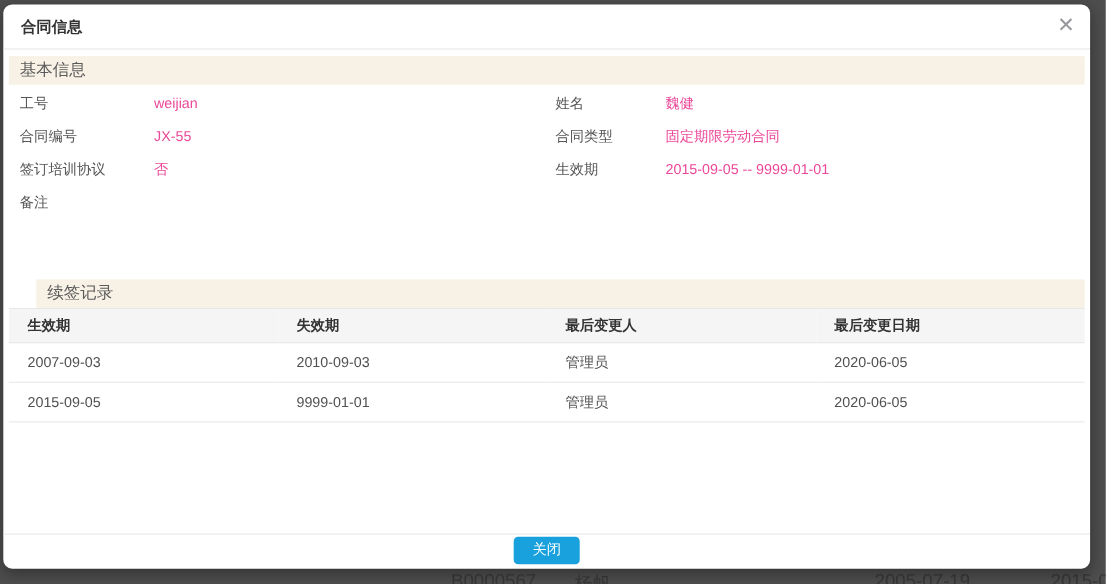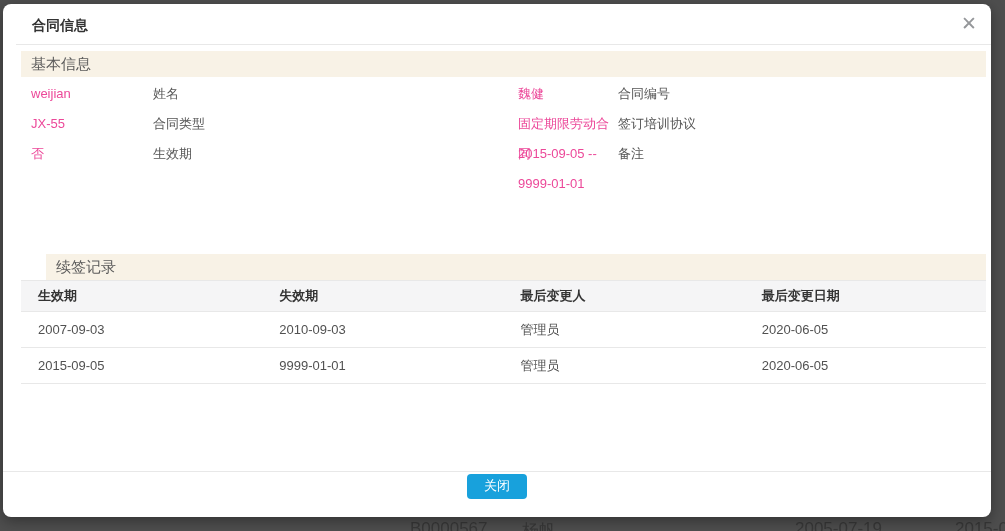--- a/index.html
+++ b/index.html
@@ -14,21 +14,20 @@
   .bg-row { position: absolute; top: 519px; left: 0; width: 100%; height: 12px; color: #383838; font-size: 17px; }
   .bg-cell { position: absolute; white-space: nowrap; }
 
   .modal {
     position: absolute; left: 3px; top: 4px;
     width: 988px; height: 513px;
     background: #ffffff;
     border-radius: 8px;
     box-shadow: 0 4px 14px rgba(0,0,0,.35);
     overflow: hidden;
-    padding-left: 13px;
   }
   .modal-header {
     height: 41px; line-height: 41px;
     padding: 0 16px;
     border-bottom: 1px solid #e8e8e8;
     position: relative;
   }
   .modal-title { font-size: 14px; font-weight: bold; color: #333; }
   .close-btn {
     position: absolute; right: 14px; top: 0;
@@ -74,21 +73,21 @@
     border-bottom: 1px solid #e8e8e8;
   }
   table.renewal td {
     height: 36px;
     padding: 0 0 0 17px;
     color: #515151;
     border-bottom: 1px solid #e8e8e8;
   }
 
   .modal-footer {
-    position: absolute; left: 0; right: 0; bottom: 16px;
+    position: absolute; left: 0; right: 0; bottom: 2px;
     height: 30px;
     border-top: 1px solid #e8e8e8;
     display: flex; align-items: center; justify-content: center;
   }
   .btn-primary {
     background: #18a1dc;
     color: #fff;
     border: none;
     border-radius: 4px;
     font-size: 13px;
@@ -113,20 +112,21 @@
   <div class="modal-header">
     <span class="modal-title">合同信息</span>
     <span class="close-btn">✕</span>
   </div>
 
   <div class="modal-body">
 
     <div class="section-bar">基本信息</div>
 
     <div class="fields">
+      <div class="f-label">工号</div>
       <div class="f-value">weijian</div>
       <div class="f-label">姓名</div>
       <div class="f-value">魏健</div>
 
       <div class="f-label">合同编号</div>
       <div class="f-value">JX-55</div>
       <div class="f-label">合同类型</div>
       <div class="f-value">固定期限劳动合同</div>
 
       <div class="f-label">签订培训协议</div>

